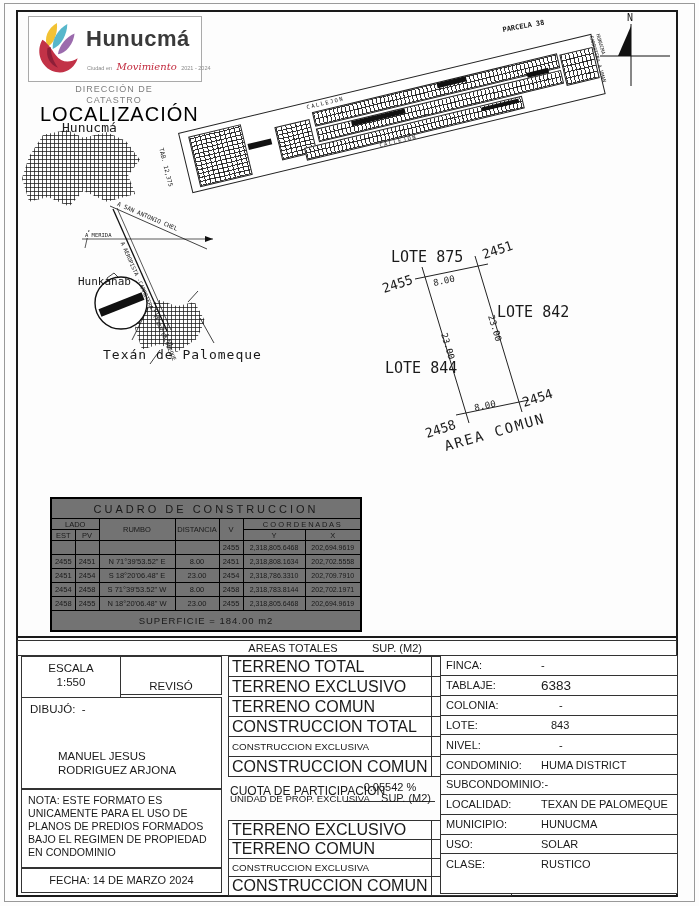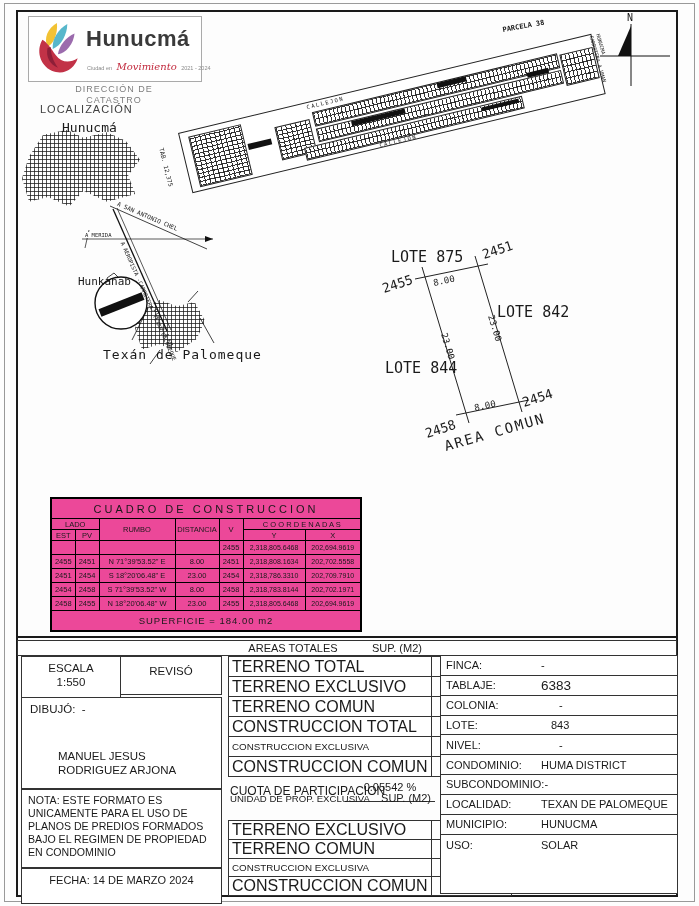--- a/index.html
+++ b/index.html
@@ -10,21 +10,21 @@
   .hatch{background-color:#fff;background-image:
     repeating-linear-gradient(0deg, rgba(25,25,25,.75) 0 1px, transparent 1px 4px),
     repeating-linear-gradient(90deg, rgba(25,25,25,.75) 0 1px, transparent 1px 4px)}
   .lots-v{background-color:#fff;border:1px solid #222;background-image:
     repeating-linear-gradient(90deg,#333 0 1px,transparent 1px 4px),
     repeating-linear-gradient(0deg,#333 0 1px,transparent 1px 6px)}
   .grid-sm{background-color:#fff;border:1px solid #222;background-image:
     repeating-linear-gradient(90deg,#333 0 1px,transparent 1px 5px),
     repeating-linear-gradient(0deg,#333 0 1px,transparent 1px 4px)}
   .bar{background:#111}
-  table.cuadro{border-collapse:collapse;table-layout:fixed;width:310px;background:#ec4899}
+  table.cuadro{border-collapse:collapse;table-layout:fixed;width:310px;background:#737373}
   table.cuadro td,table.cuadro th{border:1px solid #000;padding:0;text-align:center;overflow:hidden;white-space:nowrap;font-weight:normal}
   .c-title{font-weight:bold;font-size:11px;letter-spacing:3px;height:19px}
   .c-h{font-size:7.5px;height:11px}
   .c-d{font-size:7.5px;height:14px}
   .c-coord{font-size:7px}
   .c-foot{font-weight:bold;font-size:9.5px;letter-spacing:1px;height:19px}
   table.mid{border-collapse:collapse;table-layout:fixed;background:#fff}
   table.mid td{border:1px solid #333;padding:0 3px;white-space:nowrap;overflow:hidden}
   .lblcell{font-size:16px}
   .valcell{text-align:right;font-size:11px}
@@ -57,21 +57,21 @@
     <div class="abs" style="left:58px;top:39px;white-space:nowrap">
       <span style="font-size:5.5px;color:#8a8a8a">Ciudad en</span>
       <span style="font-family:'DejaVu Serif',serif;font-style:italic;font-weight:normal;font-size:10px;color:#C2283C">Movimiento</span>
       <span style="font-size:5.5px;color:#8a8a8a">2021 - 2024</span>
     </div>
   </div>
   <div class="abs" style="left:28px;top:84px;width:172px;text-align:center;font-size:9px;color:#7d7d7d;letter-spacing:1px;line-height:1.2">
     <div>DIRECCIÓN DE</div>
     <div>CATASTRO</div>
   </div>
-  <div class="abs" style="left:40px;top:103px;font-size:11px;letter-spacing:1px;color:#404040">LOCALIZACIÓN</div>
+  <div class="abs" style="left:40px;top:103px;font-size:20px;letter-spacing:1px;color:#000000">LOCALIZACIÓN</div>
 
   <div class="abs hatch" style="left:22px;top:130px;width:118px;height:78px;clip-path:polygon(18% 6%,38% 0%,52% 10%,72% 3%,88% 14%,100% 38%,90% 58%,96% 82%,72% 92%,52% 78%,40% 98%,22% 86%,6% 92%,0% 62%,6% 34%)"></div>
   <div class="abs hatch" style="left:135px;top:300px;width:70px;height:52px;clip-path:polygon(10% 20%,35% 0%,60% 12%,85% 4%,100% 40%,88% 75%,60% 100%,35% 85%,10% 95%,0% 55%)"></div>
 
   <svg class="abs" style="left:0;top:0" width="260" height="400" viewBox="0 0 260 400">
     <line x1="113" y1="209" x2="167" y2="331" stroke="#111" stroke-width="1.3"></line>
     <line x1="117" y1="208" x2="171" y2="330" stroke="#111" stroke-width="0.7"></line>
     <line x1="110" y1="206" x2="207" y2="249" stroke="#111" stroke-width="0.8"></line>
     <line x1="82" y1="239" x2="213" y2="239" stroke="#111" stroke-width="0.7"></line>
     <polygon points="213,239 205,236 205,242" fill="#111"></polygon>
@@ -222,33 +222,33 @@
   <div class="box" style="left:17px;top:640px;width:660px;height:16px">
     <span class="abs" style="left:211px;width:128px;text-align:center;font-size:11px;top:1px">AREAS TOTALES</span>
     <span class="abs" style="left:339px;width:80px;text-align:center;font-size:11px;top:1px">SUP. (M2)</span>
   </div>
 
   <div class="box" style="left:21px;top:656px;width:100px;height:42px;text-align:center">
     <div style="font-size:11.5px;margin-top:5px">ESCALA</div>
     <div style="font-size:11.5px;margin-top:2px">1:550</div>
   </div>
   <div class="box" style="left:120px;top:656px;width:102px;height:39px;text-align:center">
-    <div style="font-size:11.5px;margin-top:8px">REVISÓ</div>
+    <div style="font-size:11.5px;margin-top:23px">REVISÓ</div>
   </div>
   <div class="box" style="left:21px;top:697px;width:201px;height:92px">
     <div style="font-size:11.5px;margin:5px 0 0 8px;white-space:pre">DIBUJÓ:  -</div>
     <div class="abs" style="left:36px;top:52px;font-size:11.5px;line-height:1.2">
       <div>MANUEL JESUS</div>
       <div>RODRIGUEZ ARJONA</div>
     </div>
   </div>
   <div class="box" style="left:21px;top:789px;width:201px;height:79px">
     <div style="font-size:10.6px;line-height:1.22;margin:4px 4px 0 6px">NOTA: ESTE FORMATO ES UNICAMENTE PARA EL USO DE PLANOS DE PREDIOS FORMADOS BAJO EL REGIMEN DE PROPIEDAD EN CONDOMINIO</div>
   </div>
-  <div class="box" style="left:21px;top:868px;width:201px;height:36px;text-align:center">
+  <div class="box" style="left:21px;top:868px;width:201px;height:25px;text-align:center">
     <div style="font-size:11px;margin-top:5px">FECHA: 14 DE MARZO 2024</div>
   </div>
 
   <table class="mid abs" style="left:228px;top:656px">
     <colgroup>
         <col style="width:127px">
         <col style="width:80px">
       </colgroup>
     <tbody>
         <tr style="height:20px">
@@ -345,15 +345,19 @@
         <span>TEXAN DE PALOMEQUE</span>
       </div>
     <div class="irow">
         <span class="ilabel">MUNICIPIO:</span>
         <span>HUNUCMA</span>
       </div>
     <div class="irow">
         <span class="ilabel">USO:</span>
         <span>SOLAR</span>
       </div>
+    <div class="irow">
+        <span class="ilabel">CLASE:</span>
+        <span>RUSTICO</span>
+      </div>
   </div>
 
 </div>
 
 </body></html>

